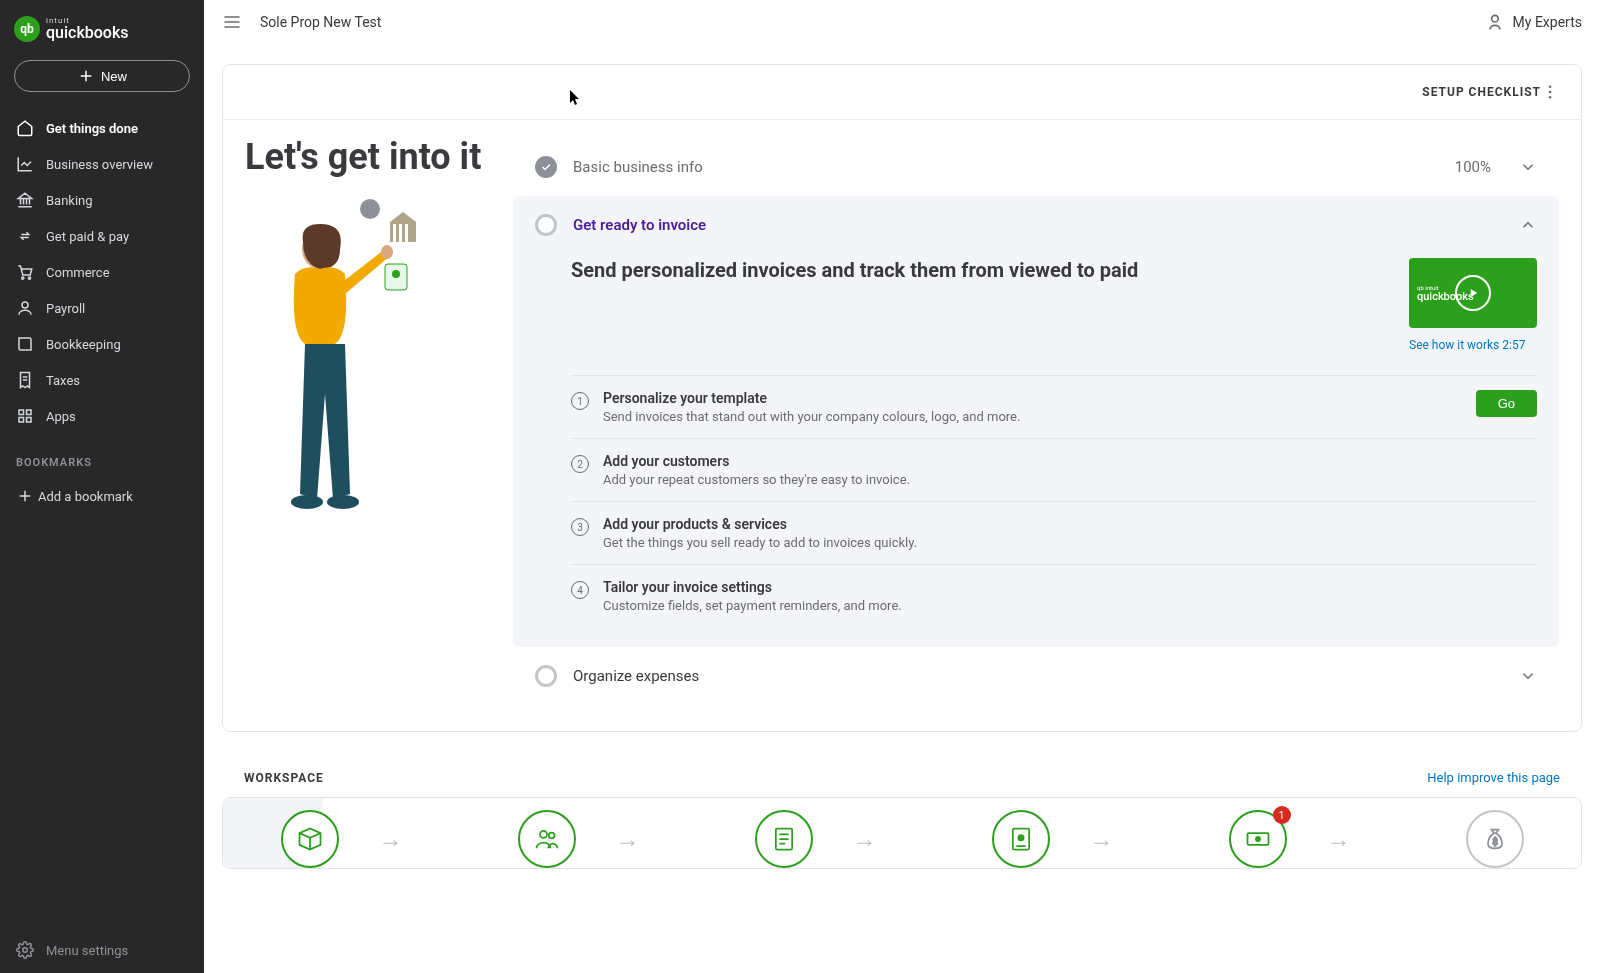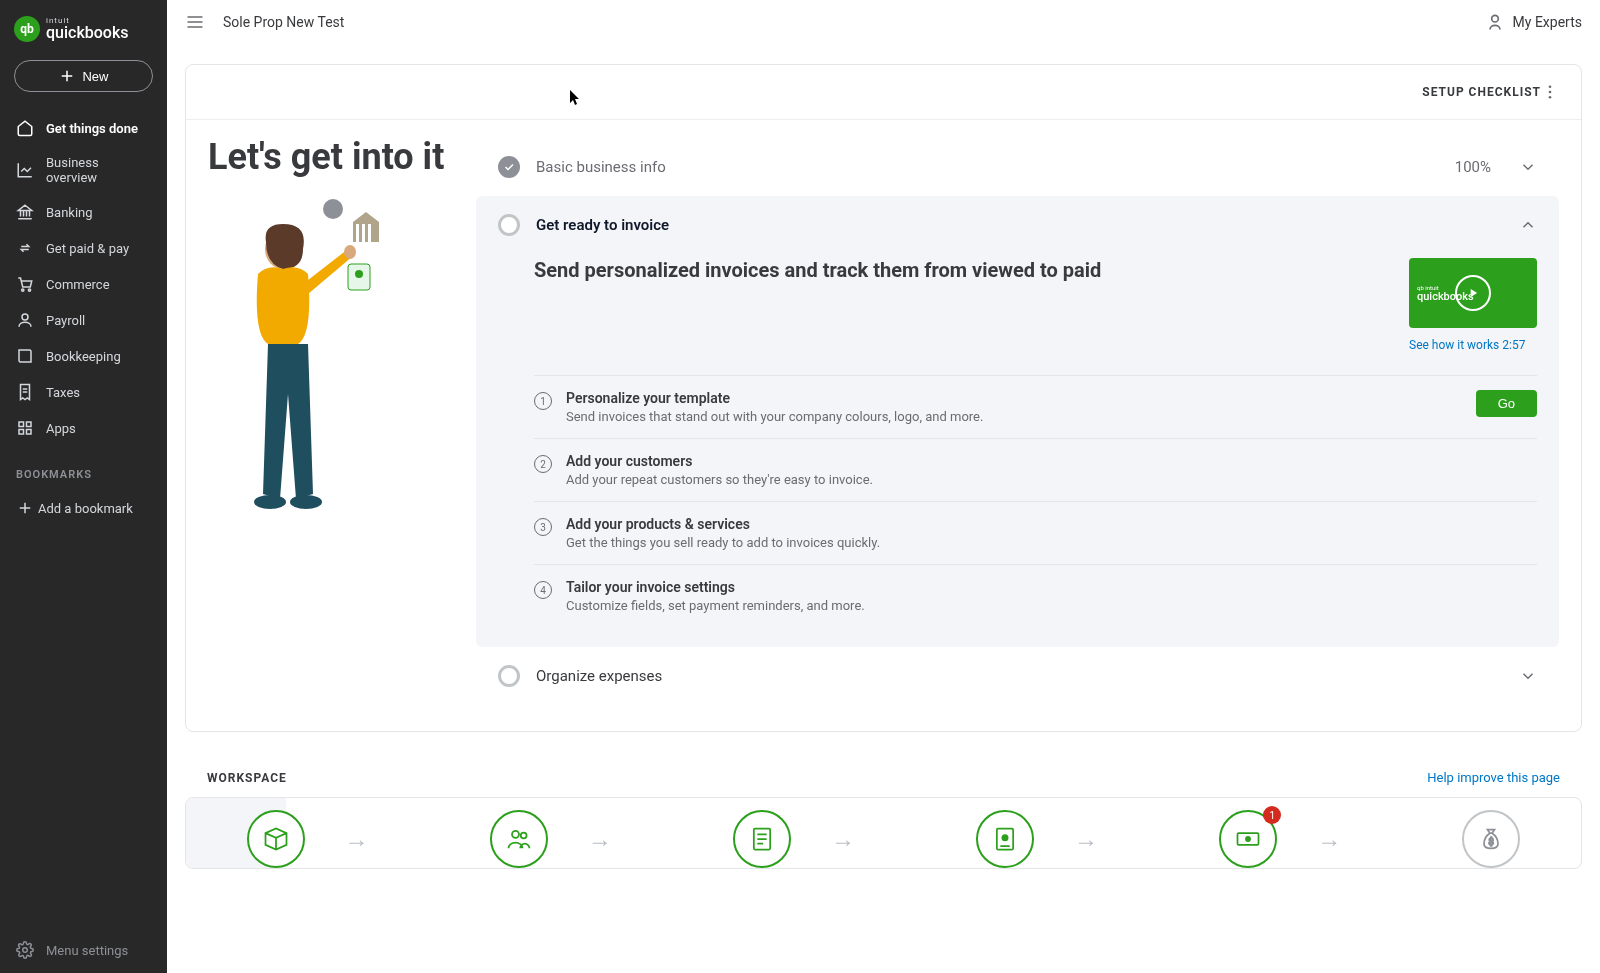--- a/index.html
+++ b/index.html
@@ -6,21 +6,21 @@
 body {
   font-family: -apple-system, BlinkMacSystemFont, "Segoe UI", Roboto, Helvetica, Arial, sans-serif;
   background: #fff;
   color: #393a3d;
   width: 1600px;
   height: 973px;
   overflow: hidden;
   display: flex;
 }
 .sidebar {
-  width: 167px;
+  width: 204px;
   background: #282828;
   color: #d4d7dc;
   display: flex;
   flex-direction: column;
   padding-top: 12px;
 }
 .logo-row {
   display: flex;
   align-items: center;
   padding: 4px 14px 18px 14px;
@@ -92,21 +92,21 @@
 .illustration { width: 180px; height: 340px; position: relative; margin-top: 10px; }
 .right-col { flex: 1; }
 .accordion-row {
   display: flex; align-items: center; padding: 18px 22px;
   gap: 16px; cursor: pointer;
 }
 .acc-circle { width: 22px; height: 22px; border-radius: 50%; flex-shrink: 0; }
 .acc-done { background: #8d9096; display: flex; align-items: center; justify-content: center; }
 .acc-open-ring { border: 3px solid #c1c5c8; background: #fff; }
 .acc-label { font-size: 15px; color: #6b6c72; flex: 1; }
-.acc-label.bold { color: #0f172a; font-weight: 600; }
+.acc-label.bold { color: #4c1d95; font-weight: 600; }
 .acc-pct { font-size: 15px; color: #6b6c72; margin-right: 12px; }
 .chev { color: #6b6c72; }
 .accordion-panel {
   background: #f4f5f8; border-radius: 6px; padding: 18px 22px 20px 22px;
   margin: 0 0 0 0;
 }
 .panel-header { display: flex; align-items: center; gap: 16px; padding-bottom: 16px; }
 .panel-title-row { display: flex; align-items: flex-start; justify-content: space-between; padding: 6px 0 22px 36px; }
 .panel-subtitle { font-size: 20px; font-weight: 700; color: #393a3d; }
 .video-box { width: 128px; flex-shrink: 0; text-align: left; }

